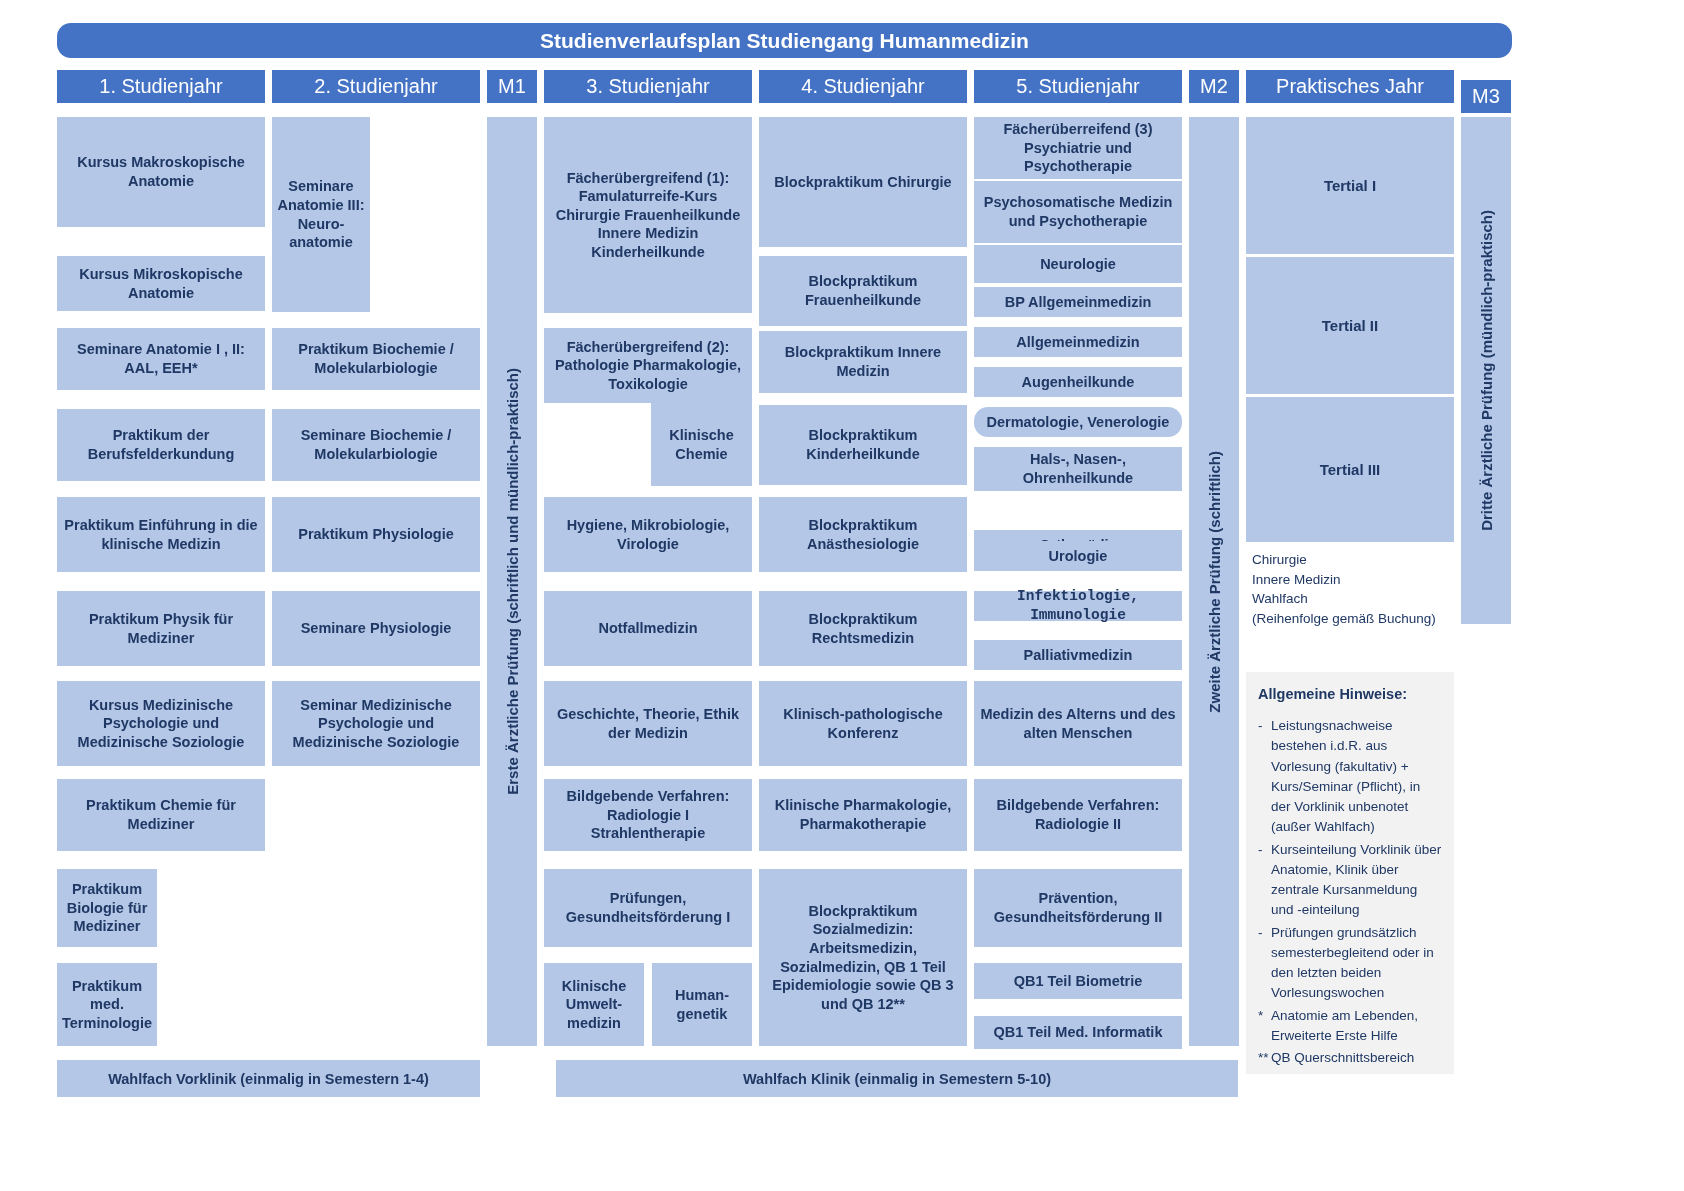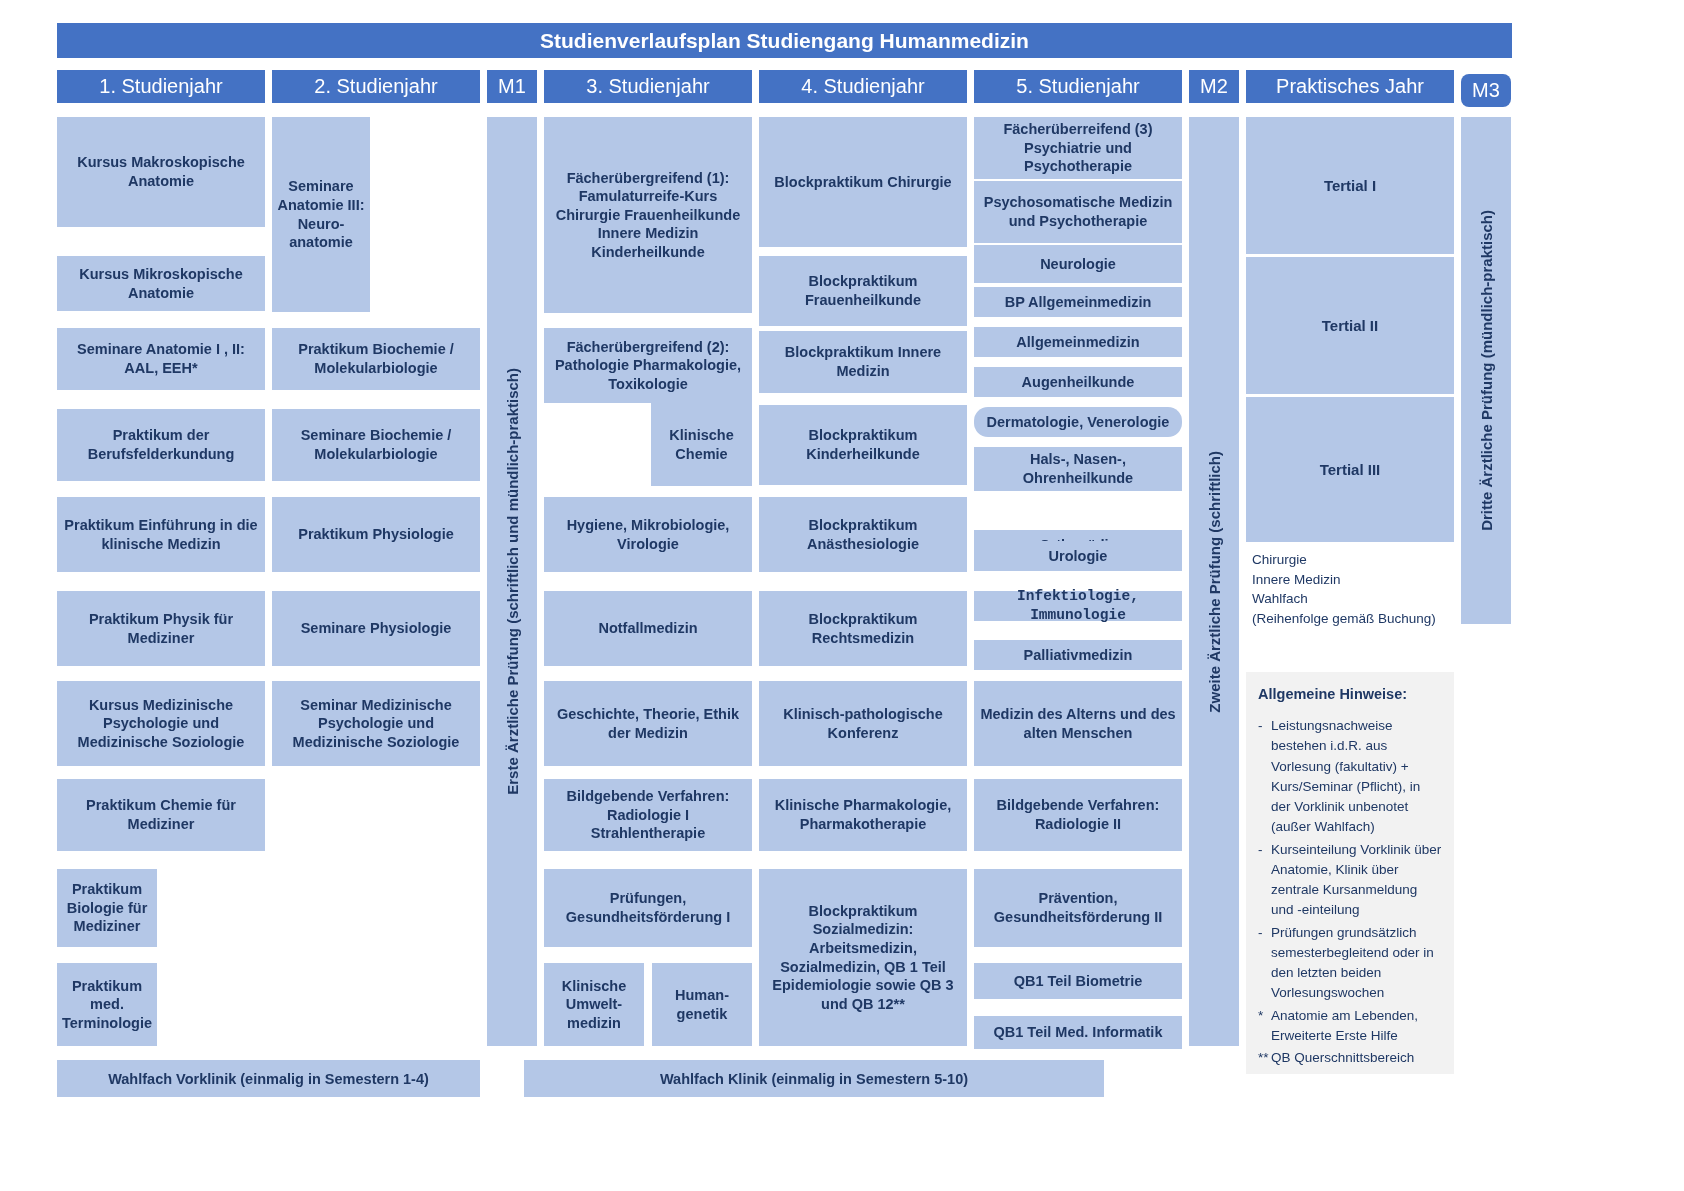--- a/index.html
+++ b/index.html
@@ -107,31 +107,31 @@
     display:flex;align-items:center;justify-content:center;
     text-align:center;
     box-sizing:border-box;
   }
 </style>
 </head>
 <body>
 
 <div class="page">
 
-  <div class="title-bar" style="left:57px;top:23px;width:1455px;height:35px;">Studienverlaufsplan Studiengang Humanmedizin</div>
+  <div class="title-bar" style="left:57px;top:23px;width:1455px;height:35px;border-radius:14px;">Studienverlaufsplan Studiengang Humanmedizin</div>
 
   <div class="col-head" style="left:57px;top:70px;width:208px;height:33px;">1. Studienjahr</div>
   <div class="col-head" style="left:272px;top:70px;width:208px;height:33px;">2. Studienjahr</div>
   <div class="col-head small" style="left:487px;top:70px;width:50px;height:33px;">M1</div>
   <div class="col-head" style="left:544px;top:70px;width:208px;height:33px;">3. Studienjahr</div>
   <div class="col-head" style="left:759px;top:70px;width:208px;height:33px;">4. Studienjahr</div>
   <div class="col-head" style="left:974px;top:70px;width:208px;height:33px;">5. Studienjahr</div>
   <div class="col-head small" style="left:1189px;top:70px;width:50px;height:33px;">M2</div>
   <div class="col-head" style="left:1246px;top:70px;width:208px;height:33px;">Praktisches Jahr</div>
-  <div class="col-head small" style="left:1461px;top:74px;width:50px;height:33px;border-radius:8px;">M3</div>
+  <div class="col-head small" style="left:1461px;top:80px;width:50px;height:33px;">M3</div>
 
   <div class="box" style="left:57px;top:117px;width:208px;height:110px;">Kursus Makroskopische Anatomie</div>
   <div class="box" style="left:57px;top:256px;width:208px;height:55px;">Kursus Mikroskopische Anatomie</div>
   <div class="box" style="left:57px;top:328px;width:208px;height:62px;">Seminare Anatomie I , II: AAL, EEH*</div>
   <div class="box" style="left:57px;top:409px;width:208px;height:72px;">Praktikum der Berufsfelderkundung</div>
   <div class="box" style="left:57px;top:497px;width:208px;height:75px;">Praktikum Einführung in die klinische Medizin</div>
   <div class="box" style="left:57px;top:591px;width:208px;height:75px;">Praktikum Physik für Mediziner</div>
   <div class="box" style="left:57px;top:681px;width:208px;height:85px;">Kursus Medizinische Psychologie und Medizinische Soziologie</div>
   <div class="box" style="left:57px;top:779px;width:208px;height:72px;">Praktikum Chemie für Mediziner</div>
   <div class="box" style="left:57px;top:869px;width:100px;height:78px;">Praktikum Biologie für Mediziner</div>
@@ -223,15 +223,15 @@
         <span>QB Querschnittsbereich</span>
       </li>
     </ul>
   </div>
 
   <div class="vbox" style="left:1461px;top:117px;width:50px;height:507px;">
     <span>Dritte Ärztliche Prüfung (mündlich-praktisch)</span>
   </div>
 
   <div class="wahlfach" style="left:57px;top:1060px;width:423px;height:37px;">Wahlfach Vorklinik (einmalig in Semestern 1-4)</div>
-  <div class="wahlfach" style="left:524px;top:1060px;width:580px;height:37px;">Wahlfach Klinik (einmalig in Semestern 5-10)</div>
+  <div class="wahlfach" style="left:556px;top:1060px;width:682px;height:37px;">Wahlfach Klinik (einmalig in Semestern 5-10)</div>
 
 </div>
 
 </body></html>

